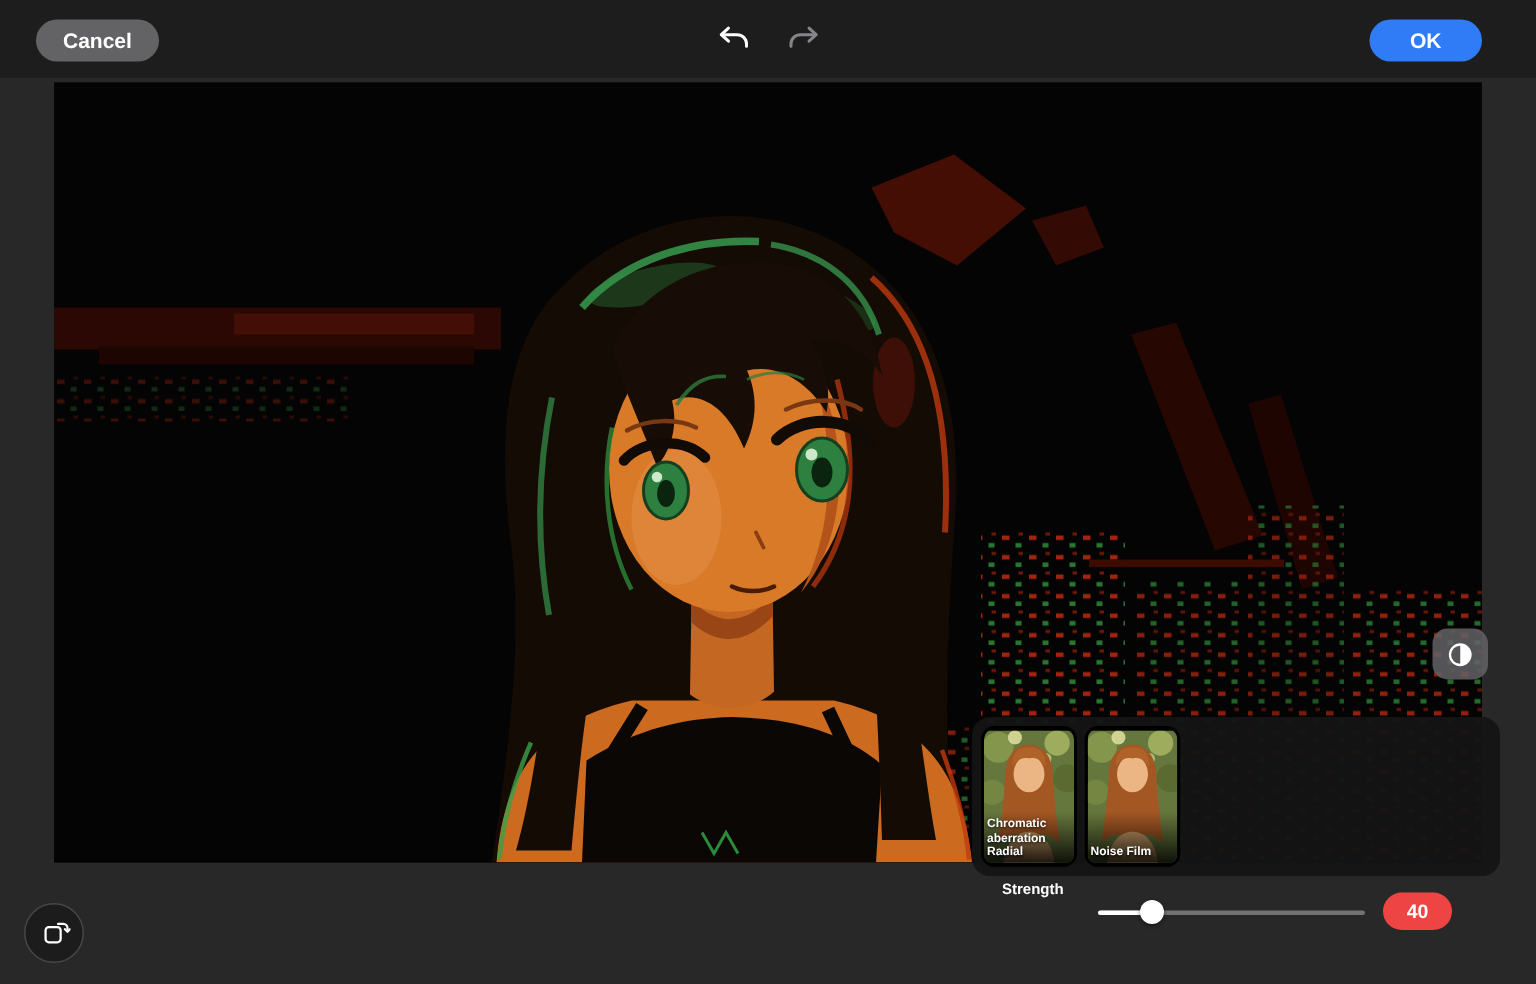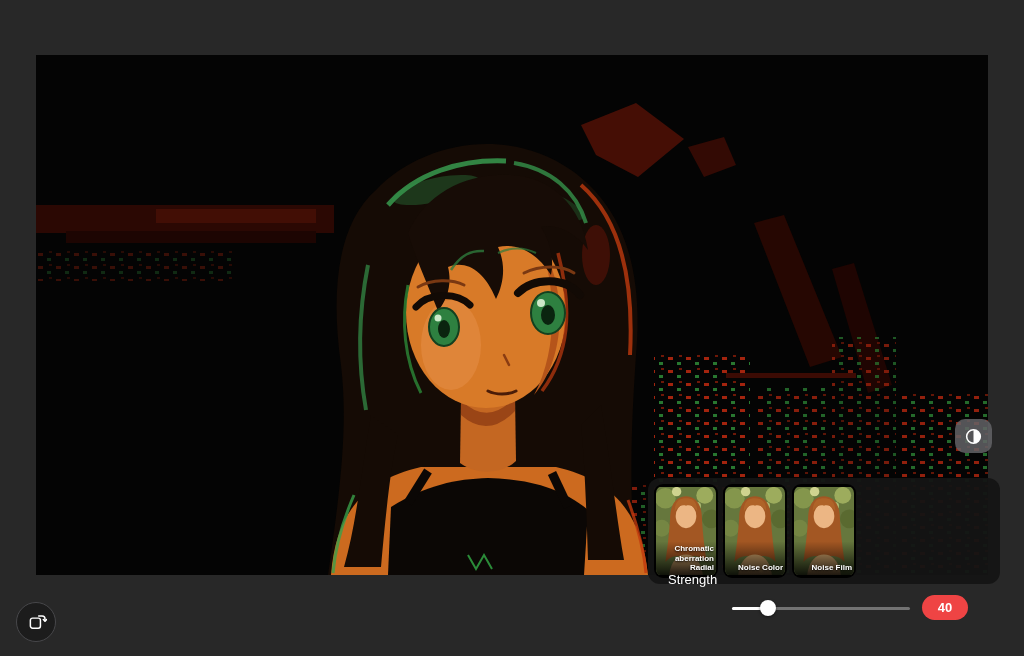--- a/index.html
+++ b/index.html
@@ -22,26 +22,26 @@
   .compare{position:absolute;right:32px;top:419px;width:37px;height:34px;border:none;border-radius:10px;
     background:rgba(99,99,102,.85);display:flex;align-items:center;justify-content:center;cursor:pointer}
 
   
   .filter-panel{position:absolute;right:24px;top:478px;width:352px;height:106px;background:rgba(20,20,20,.95);
     border-radius:12px;display:flex;gap:5px;padding:6px}
   .tile{position:relative;width:64px;height:94px;border-radius:9px;overflow:hidden;border:2px solid transparent;cursor:pointer;flex:none;background:#000}
   .tile.selected{border-color:#3b82f7}
   .tile .thumb{position:absolute;inset:0;width:100%;height:100%}
   .tile-label{position:absolute;left:0;right:0;bottom:3px;font-size:8px;font-weight:700;line-height:1.2;color:#fff;
-    text-align:right;text-shadow:0 1px 2px rgba(0,0,0,.9);padding:0 2px}
+    text-align:left;text-shadow:0 1px 2px rgba(0,0,0,.9);padding:0 2px}
   .tile.selected .tile-label{color:#3b82f7}
   .sel-overlay{position:absolute;inset:0;display:flex;align-items:center;justify-content:center;background:rgba(255,255,255,.07)}
 
   
-  .strength-label{position:absolute;left:668px;top:572px;font-size:13px;font-weight:400;color:#fff}
+  .strength-label{position:absolute;left:668px;top:588px;font-size:10px;font-weight:700;color:#fff}
   .slider{position:absolute;left:732px;top:598px;width:178px;height:20px;cursor:pointer}
   .slider .track{position:absolute;left:0;right:0;top:8.5px;height:3px;border-radius:2px;background:rgba(255,255,255,.35)}
   .slider .fill{position:absolute;left:0;top:0;height:3px;width:20%;border-radius:2px;background:#fff}
   .slider .knob{position:absolute;left:calc(20% - 8px);top:2px;width:16px;height:16px;border-radius:50%;background:#fff;
     box-shadow:0 1px 3px rgba(0,0,0,.5)}
   .value-badge{position:absolute;left:922px;top:595px;min-width:46px;height:25px;border-radius:13px;background:#ef4444;
     color:#fff;font-size:13px;font-weight:700;display:flex;align-items:center;justify-content:center}
 
   
   .rotate{position:absolute;left:16px;top:602px;width:40px;height:40px;border-radius:50%;background:#1c1c1c;
@@ -74,20 +74,38 @@
       <path d="M20 26 C20 14 26 12 32 12 C38 12 44 14 44 26 C40 20 36 19 32 20 C28 19 24 20 20 26 Z" fill="#a85a22"></path>
       <path d="M14 94 C16 78 24 72 32 72 C40 72 48 78 50 94 Z" fill="#c9a06a"></path>
       <rect width="64" height="94" fill="#e8a85a" opacity="0.12"></rect>
       <rect y="58" width="64" height="36" fill="url(#thumbFade)"></rect>
     </symbol>
   </defs>
 </svg>
 
 <div class="app">
 
+  <div class="topbar">
+    <button class="pill cancel">Cancel</button>
+    <div class="history">
+      <button class="icon-btn">
+        <svg viewBox="0 0 26 26" width="25" height="25" fill="none" stroke="#fff" stroke-width="2.1" stroke-linecap="round" stroke-linejoin="round">
+          <path d="M9 6 L4 10.5 L9 15"></path>
+          <path d="M4.5 10.5 H15 a6.5 6.5 0 0 1 6.5 6.5 v1.5"></path>
+        </svg>
+      </button>
+      <button class="icon-btn">
+        <svg viewBox="0 0 26 26" width="25" height="25" fill="none" stroke="#86868a" stroke-width="2.1" stroke-linecap="round" stroke-linejoin="round">
+          <path d="M17 6 L22 10.5 L17 15"></path>
+          <path d="M21.5 10.5 H11 a6.5 6.5 0 0 0 -6.5 6.5 v1.5"></path>
+        </svg>
+      </button>
+    </div>
+    <button class="pill ok">OK</button>
+  </div>
 
   <div class="canvas">
     <svg viewBox="0 0 952 520" preserveAspectRatio="none">
       <rect width="952" height="520" fill="#040404"></rect>
 
       <rect x="0" y="150" width="298" height="28" fill="#2b0803"></rect>
       <rect x="30" y="176" width="250" height="12" fill="#1d0502"></rect>
       <rect x="120" y="154" width="160" height="14" fill="#451006" opacity=".9"></rect>
       <rect x="0" y="196" width="200" height="30" fill="url(#lights)" opacity=".3"></rect>
 
@@ -165,26 +183,20 @@
 
 
     <div class="tile">
       <svg class="thumb" viewBox="0 0 64 94">
           <use href="#thumbSym" width="64" height="94"></use>
         </svg>
       <div class="tile-label">Chromatic aberration Radial</div>
     </div>
 
 
-    <div class="tile">
-      <svg class="thumb" viewBox="0 0 64 94">
-          <use href="#thumbSym" width="64" height="94"></use>
-        </svg>
-      <div class="tile-label">Noise Color</div>
-    </div>
 
     <div class="tile">
       <svg class="thumb" viewBox="0 0 64 94">
           <use href="#thumbSym" width="64" height="94"></use>
         </svg>
       <div class="tile-label">Noise Film</div>
     </div>
 
   </div>
 

